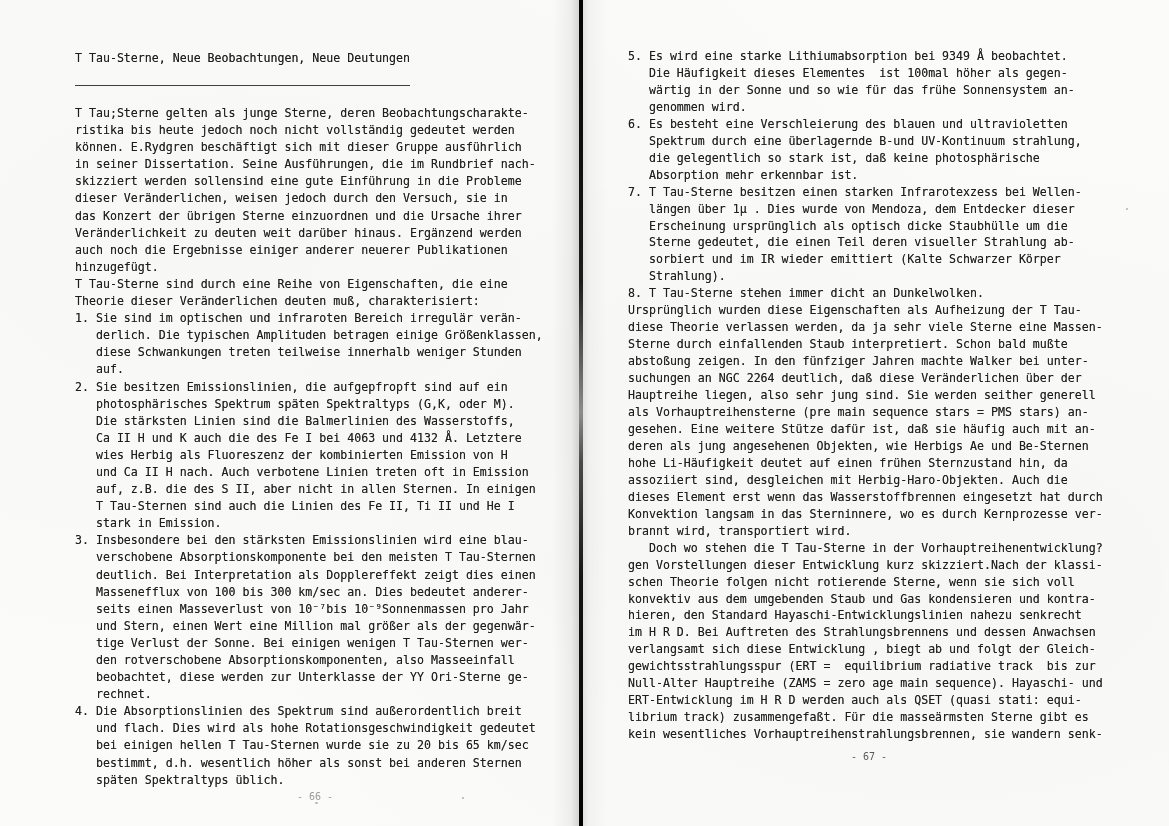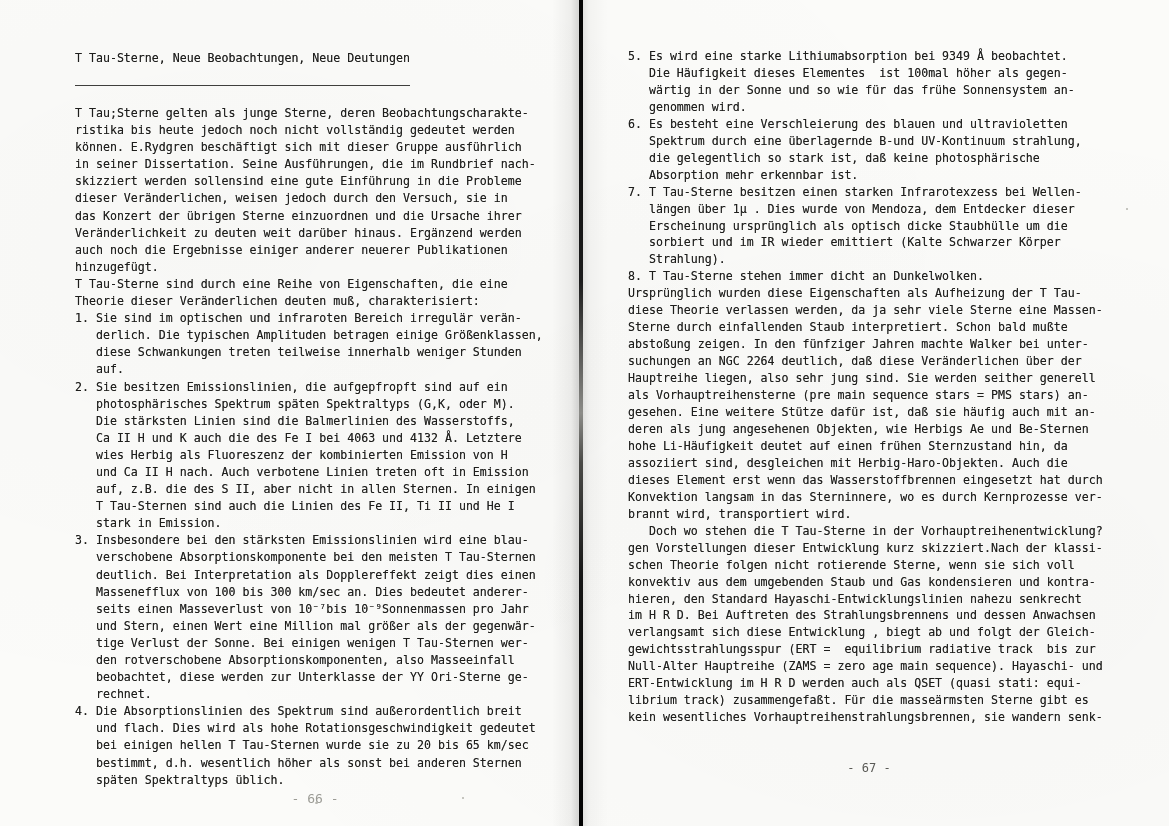--- a/index.html
+++ b/index.html
@@ -23,22 +23,22 @@
   .page-right .lines,.page-right .items{line-height:16.95px;}
   .title-row{line-height:17px;margin-bottom:19px;}
   .title{display:inline-block;white-space:pre;
     border-bottom:1px solid rgba(30,30,28,0.85);
     padding-bottom:18px;
     text-shadow:0 0 0.6px rgba(25,25,25,0.6);}
   .item{position:relative;padding-left:3ch;}
   .item-num{position:absolute;left:0;top:0;white-space:pre;
     text-shadow:0 0 0.6px rgba(25,25,25,0.55);}
   .page-num{text-align:center;white-space:pre;}
-  .left-num{margin-top:2px;color:#9b9b95;filter:blur(0.3px);font-size:13px;}
-  .right-num{margin-top:35px;color:#5a5a56;font-size:12px;}
+  .left-num{margin-top:2px;color:#9b9b95;filter:blur(0.3px);font-size:10px;}
+  .right-num{margin-top:8px;color:#5a5a56;font-size:10px;}
   
   .spine{position:absolute;left:552px;top:0;width:56px;height:826px;
     background:linear-gradient(90deg,
       rgba(0,0,0,0) 0%,
       rgba(0,0,0,0.05) 34%,
       rgba(0,0,0,0.14) 46%,
       rgba(0,0,0,0.10) 54%,
       rgba(0,0,0,0.03) 66%,
       rgba(0,0,0,0) 100%);}
   .spine-line{position:absolute;left:27px;top:0;width:4px;height:826px;
@@ -135,20 +135,21 @@
           <div class="line">Es besteht eine Verschleierung des blauen und ultravioletten</div>
           <div class="line">Spektrum durch eine überlagernde B-und UV-Kontinuum strahlung,</div>
           <div class="line">die gelegentlich so stark ist, daß keine photosphärische</div>
           <div class="line">Absorption mehr erkennbar ist.</div>
         </div>
         <div class="item">
           <span class="item-num">7.</span>
           <div class="line">T Tau-Sterne besitzen einen starken Infrarotexzess bei Wellen-</div>
           <div class="line">längen über 1μ . Dies wurde von Mendoza, dem Entdecker dieser</div>
           <div class="line">Erscheinung ursprünglich als optisch dicke Staubhülle um die</div>
+          <div class="line">Sterne gedeutet, die einen Teil deren visueller Strahlung ab-</div>
           <div class="line">sorbiert und im IR wieder emittiert (Kalte Schwarzer Körper</div>
           <div class="line">Strahlung).</div>
         </div>
         <div class="item">
           <span class="item-num">8.</span>
           <div class="line">T Tau-Sterne stehen immer dicht an Dunkelwolken.</div>
         </div>
       </div>
     <div class="lines">
         <div class="line">Ursprünglich wurden diese Eigenschaften als Aufheizung der T Tau-</div>

